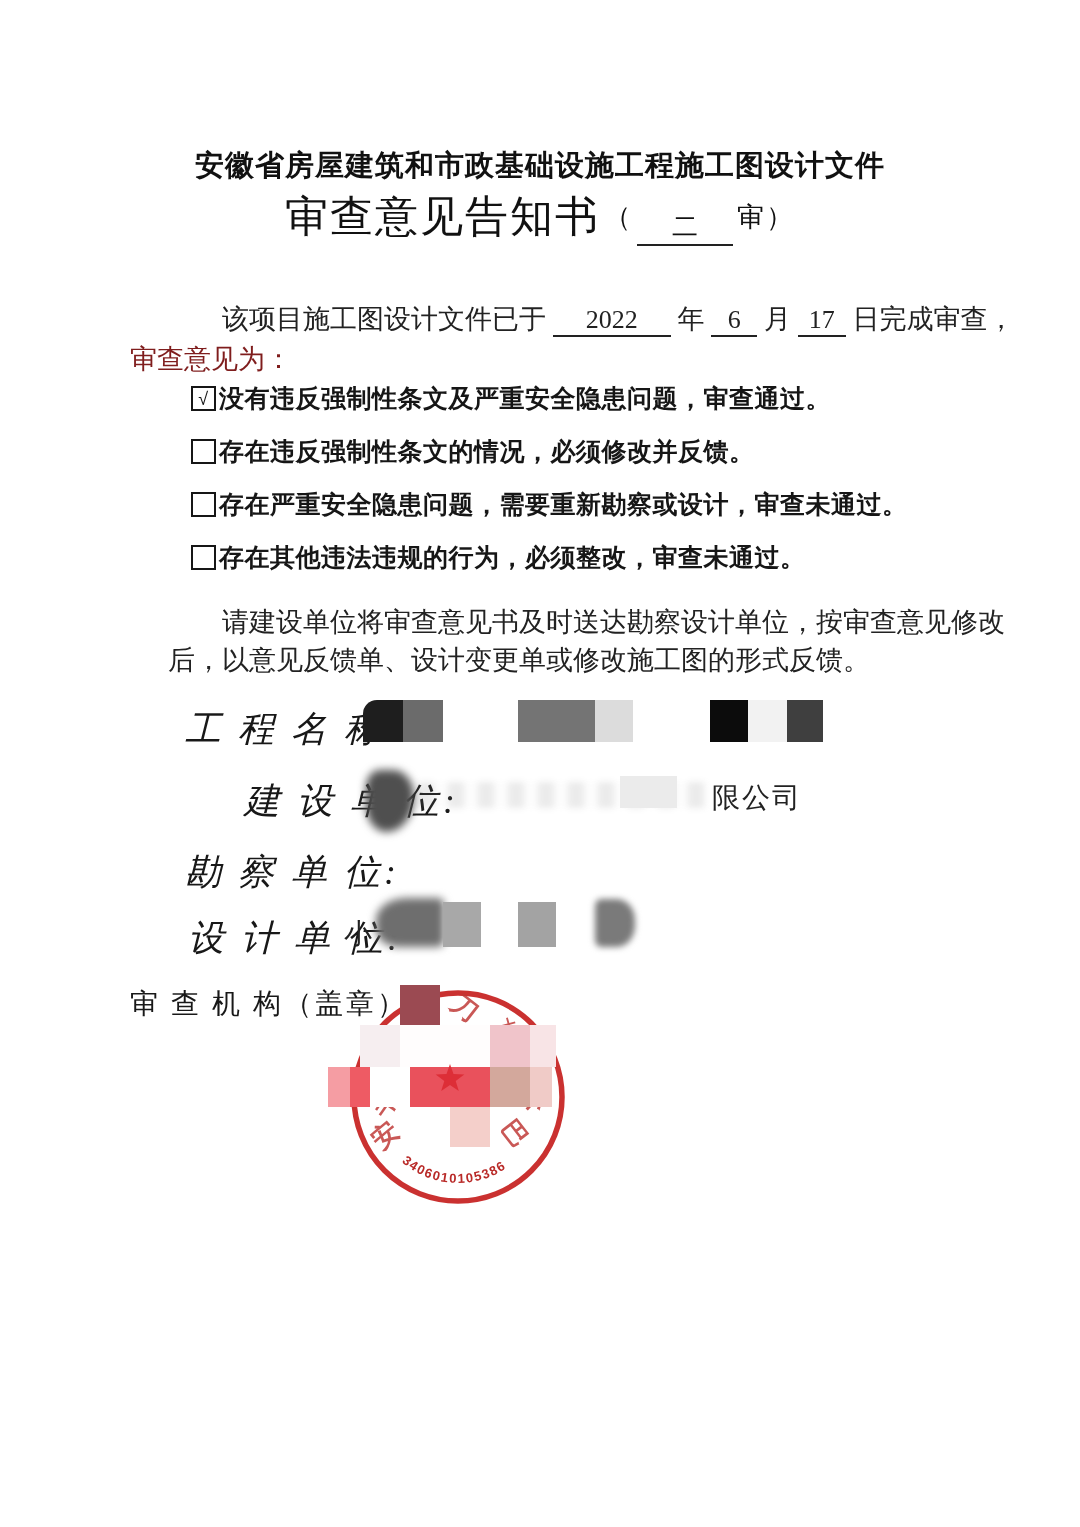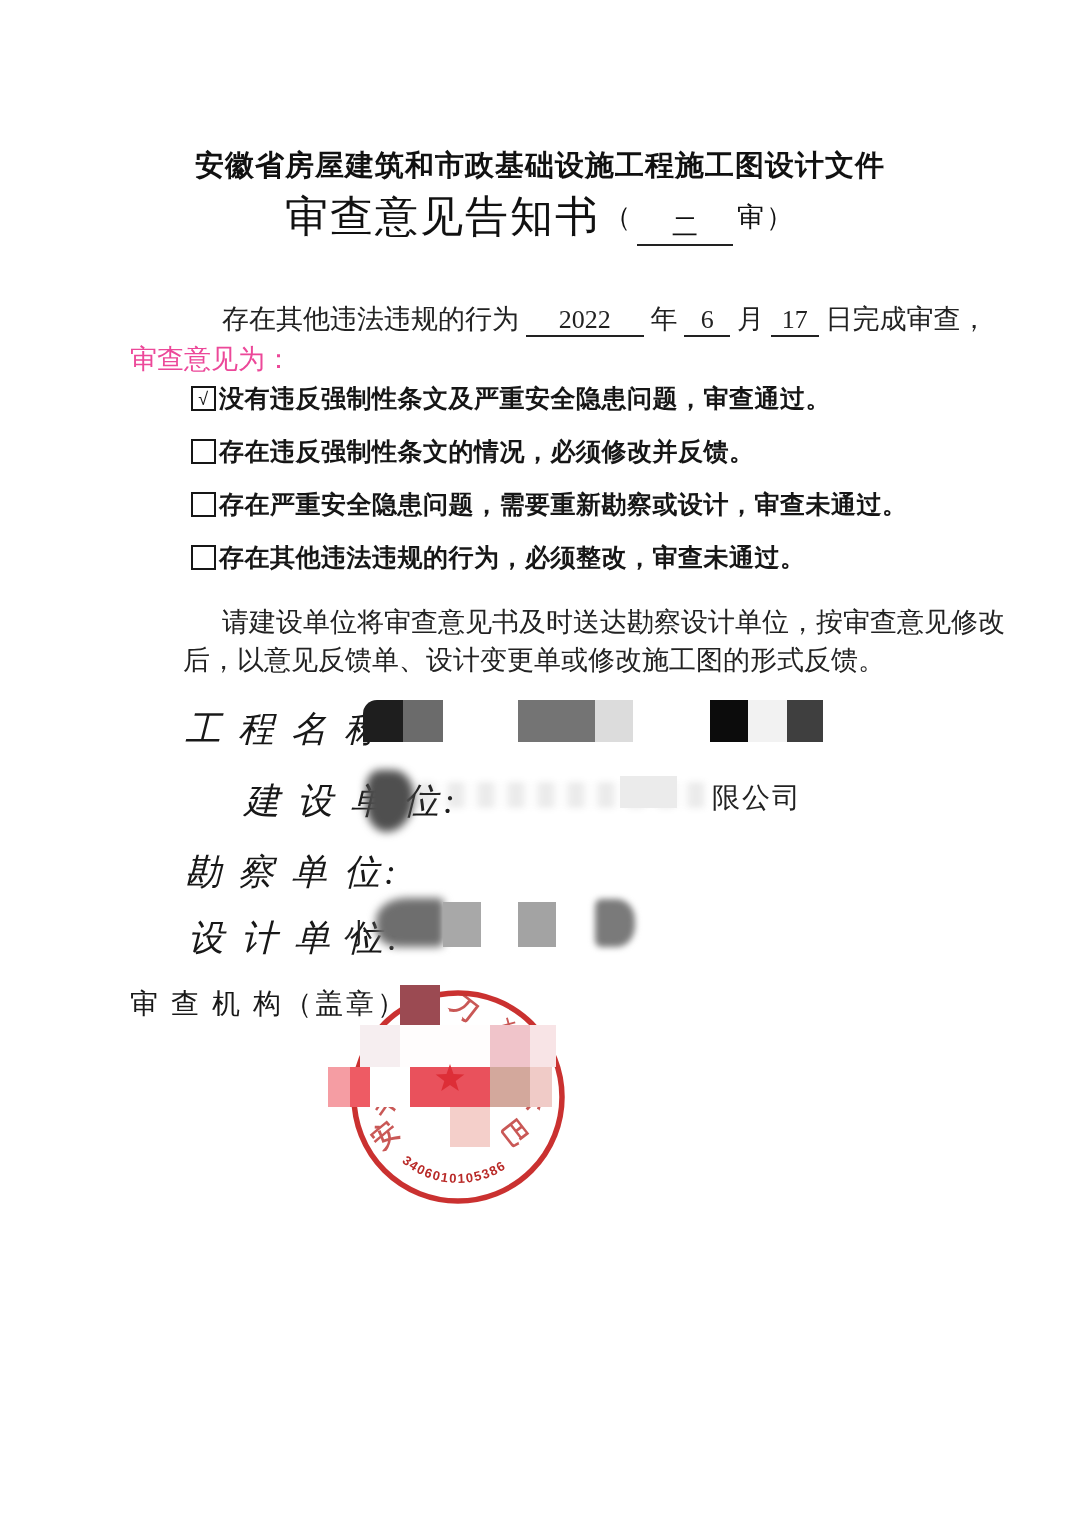--- a/index.html
+++ b/index.html
@@ -11,35 +11,35 @@
           font-size:29px;letter-spacing:1px;color:#111;
           font-family:"Liberation Sans","DejaVu Sans",sans-serif;}
   .title2{top:188px;left:0;width:100%;text-align:center;color:#111;}
   .title2 .main{font-family:"Liberation Sans","DejaVu Sans",sans-serif;
           font-weight:normal;font-size:43px;letter-spacing:2px;vertical-align:middle;}
   .title2 .paren{font-size:27px;vertical-align:middle;letter-spacing:2px;}
   .blank{display:inline-block;border-bottom:2px solid #222;text-align:center;vertical-align:bottom;}
   .round-blank{width:96px;font-size:26px;line-height:34px;}
 
   .intro-l1{top:301px;left:222px;font-size:27px;color:#222;}
-  .intro-l2{top:341px;left:130px;font-size:27px;color:#ec4899;}
+  .intro-l2{top:341px;left:130px;font-size:27px;color:#7f1d1d;}
   .u-year{width:118px;font-size:26px;}
   .u-month{width:46px;font-size:26px;}
   .u-day{width:48px;font-size:26px;}
 
   .options{top:383px;left:191px;}
   .opt{display:flex;align-items:center;margin-bottom:22px;height:31px;
        font-family:"Liberation Sans","DejaVu Sans",sans-serif;
        font-weight:bold;font-size:25px;color:#161616;letter-spacing:0.5px;}
   .cbox{flex:0 0 auto;width:21px;height:21px;border:2px solid #161616;margin-right:3px;
         display:flex;align-items:center;justify-content:center;
         font-size:18px;font-weight:normal;line-height:1;}
 
   .notice-l1{top:604px;left:222px;font-size:27px;color:#222;}
-  .notice-l2{top:642px;left:183px;font-size:27px;color:#222;}
+  .notice-l2{top:642px;left:168px;font-size:27px;color:#222;}
 
   .flabel{font-size:36px;letter-spacing:4px;color:#181818;font-style:italic;}
   .fval{font-size:28px;color:#222;font-family:Liberation Serif, serif;}
   .lbl-project{top:705px;left:185px;}
   .lbl-builder{top:777px;left:196px;margin-left:48px;}
   .lbl-survey{top:848px;left:185px;}
   .lbl-design{top:914px;left:188px;}
   .val-builder-suffix{top:779px;left:712px;letter-spacing:2px;}
   .val-design-prefix{top:915px;left:344px;}
 
@@ -62,21 +62,21 @@
   <div class="abs title1">安徽省房屋建筑和市政基础设施工程施工图设计文件</div>
 
   <div class="abs title2">
     <span class="main">审查意见告知书</span>
     <span class="paren">（</span>
     <span class="blank round-blank">二</span>
     <span class="paren">审）</span>
   </div>
 
   <div class="abs intro-l1">
-    <span>存在其他违法违规的行为</span>
+    <span>该项目施工图设计文件已于</span>
     <span class="blank u-year">2022</span>
     <span>年</span>
     <span class="blank u-month">6</span>
     <span>月</span>
     <span class="blank u-day">17</span>
     <span>日完成审查，</span>
   </div>
   <div class="abs intro-l2">审查意见为：</div>
 
   <div class="abs options">

